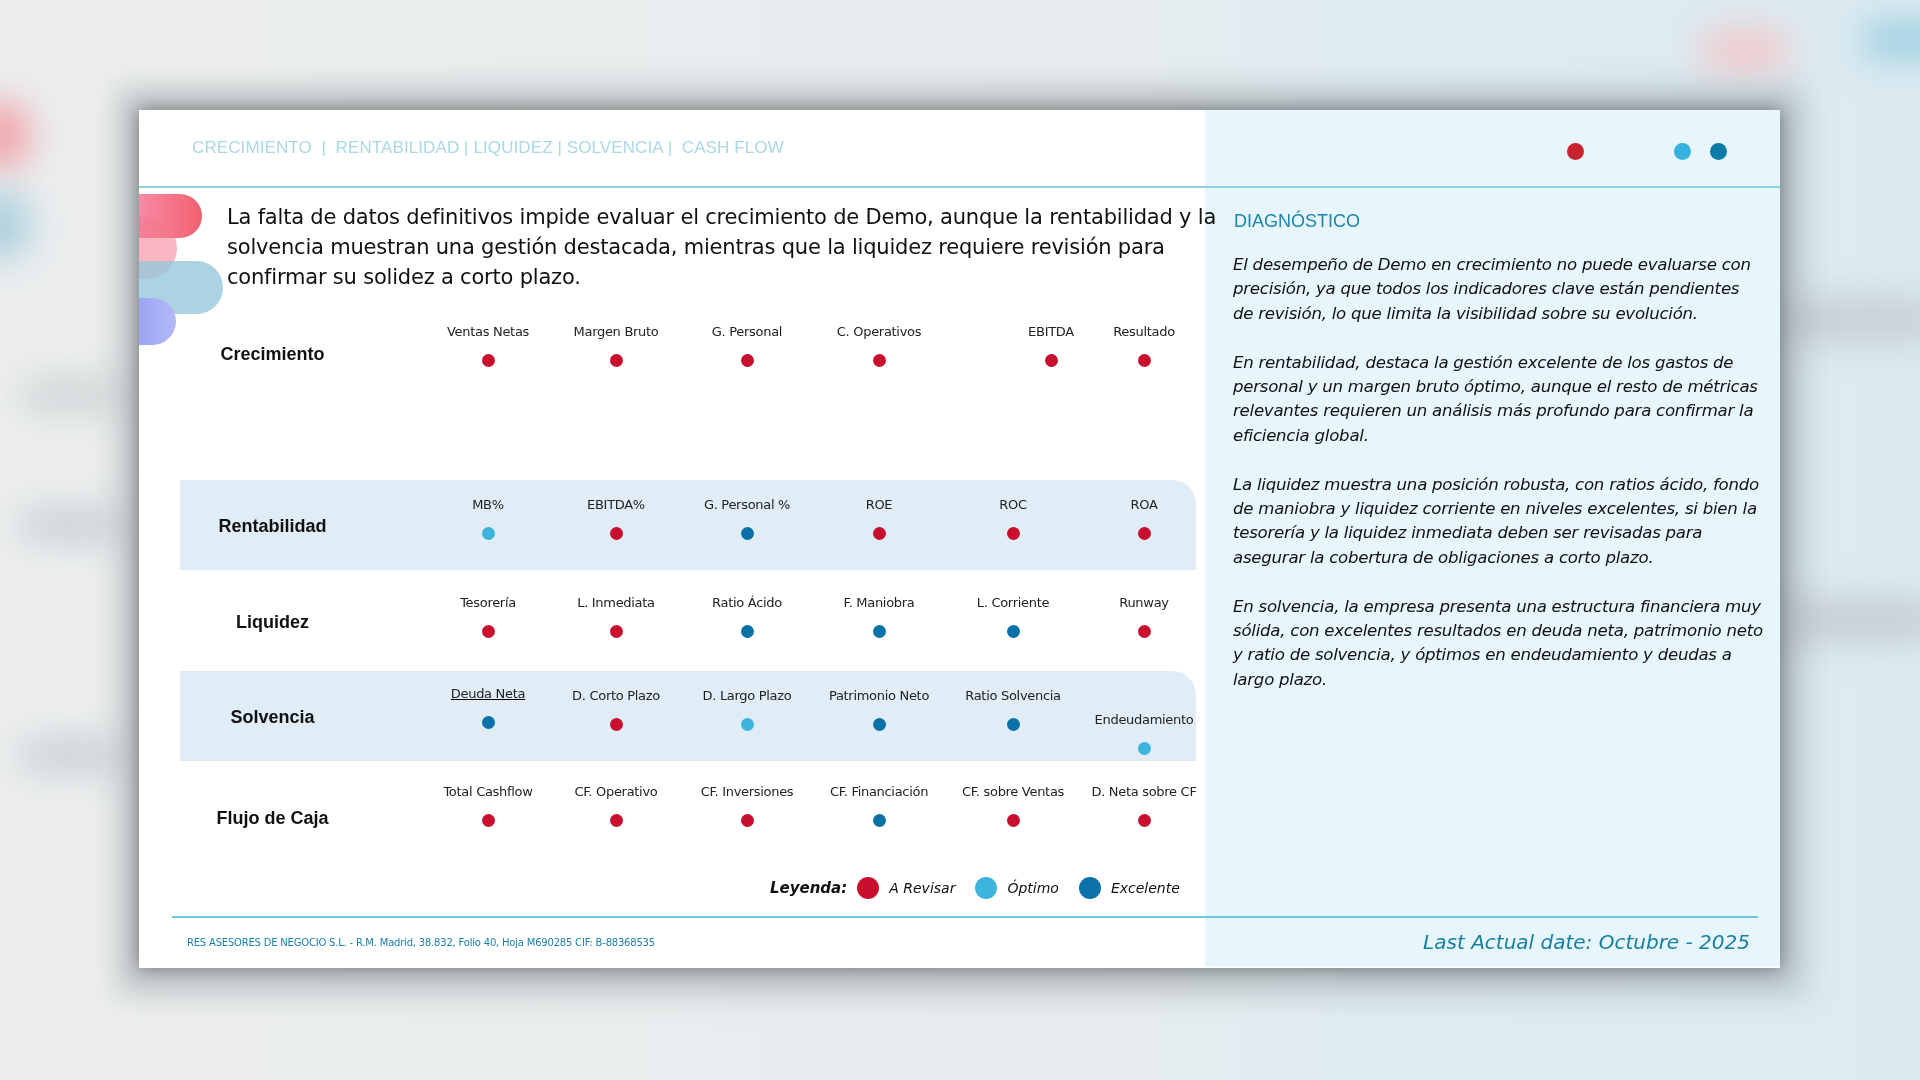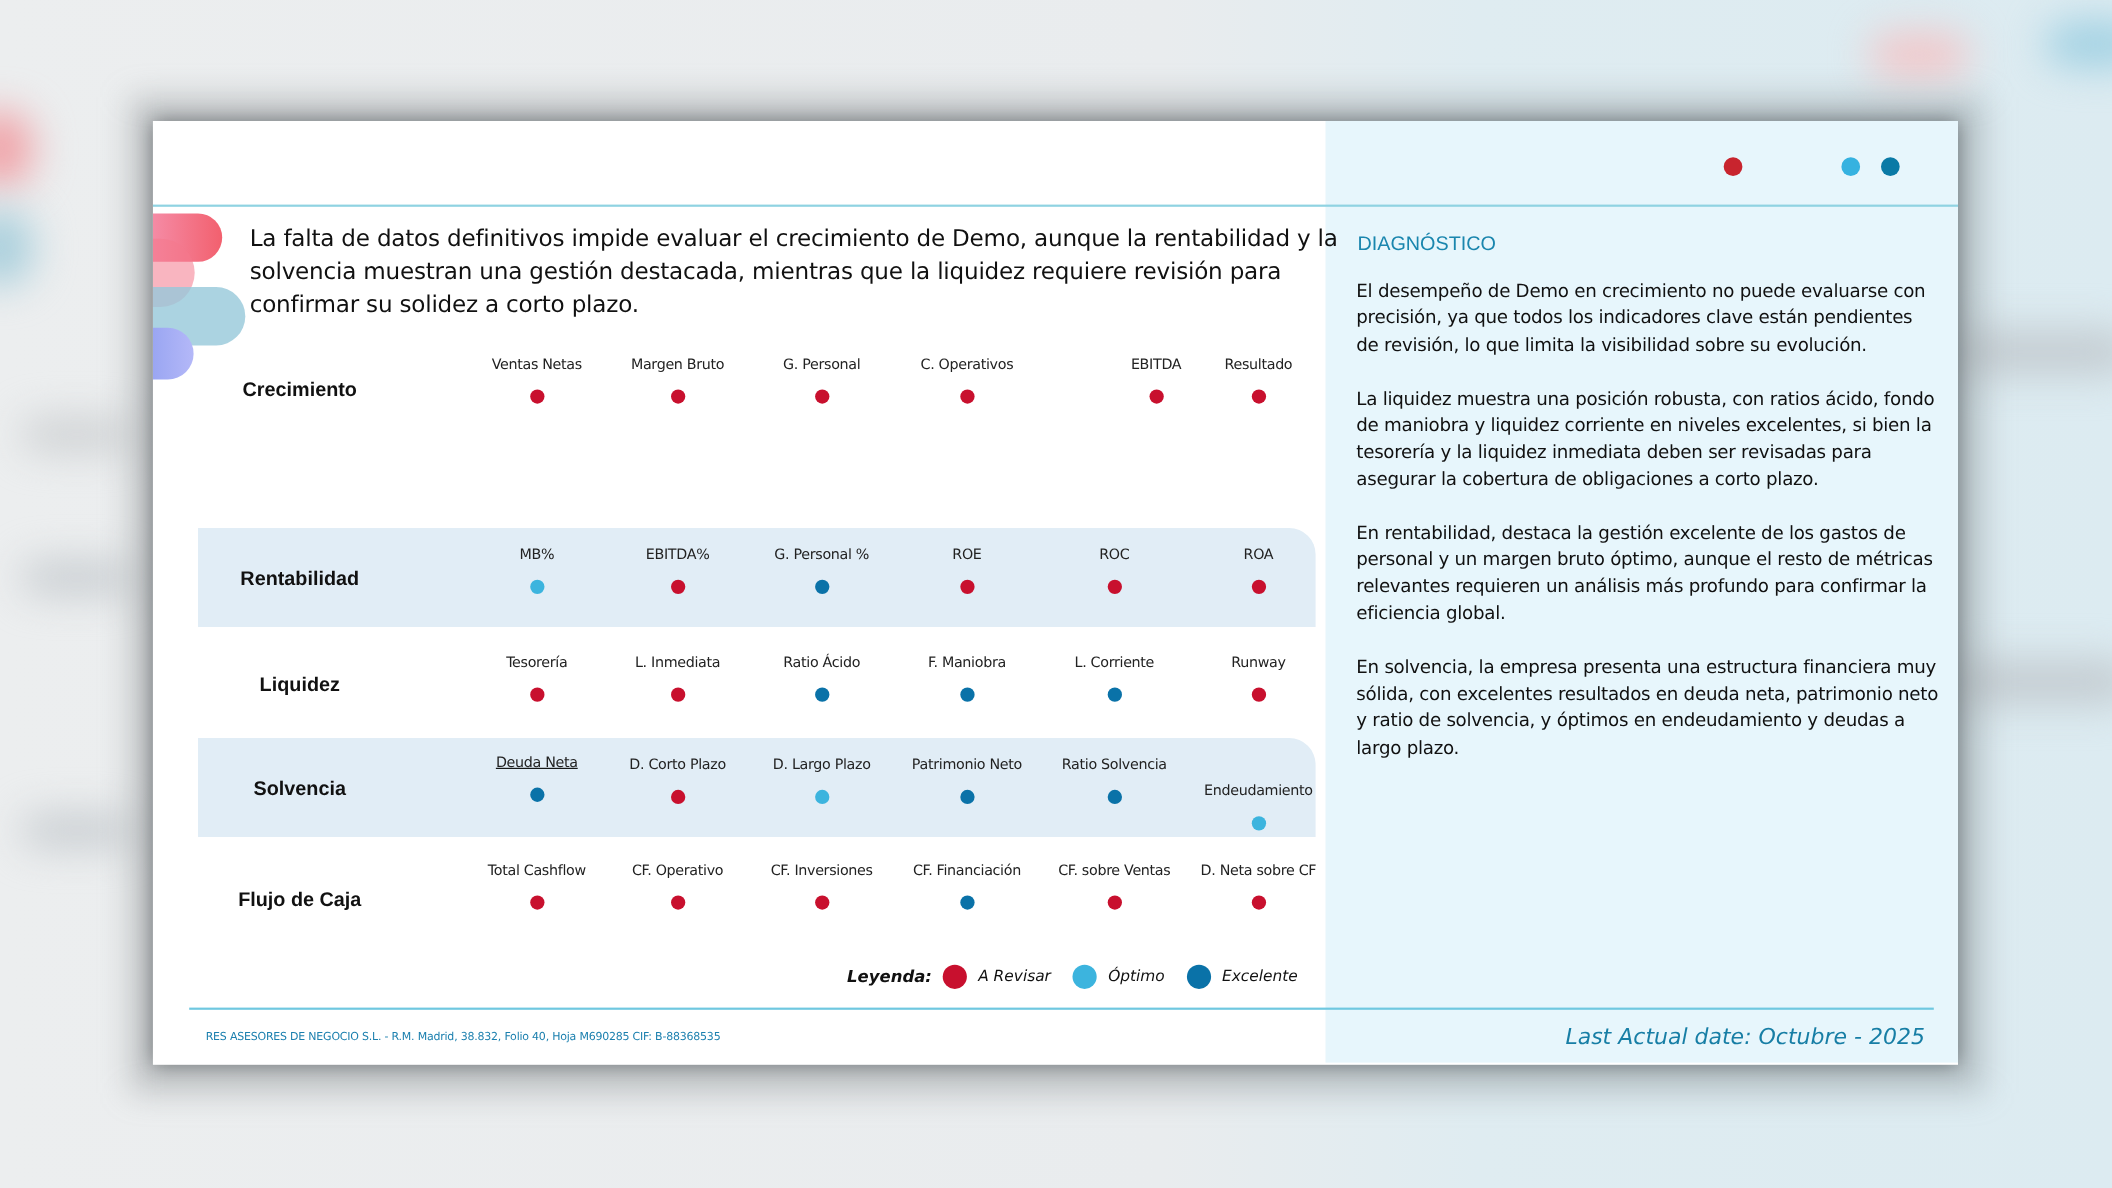--- a/index.html
+++ b/index.html
@@ -84,39 +84,40 @@
   }
   .diag-title {
     position: absolute; left: 1095px; top: 101px;
     font-family: "Liberation Sans", sans-serif; font-size: 18px; color: #1a86ae;
   }
   .diag-body {
     position: absolute; left: 1094px; top: 143px; width: 530px;
     font-family: "DejaVu Sans", sans-serif; font-size: 16.6px; line-height: 24.4px; color: #111;
     letter-spacing: -0.25px;
   }
-  .diag-body p { margin-bottom: 24.4px; }
+  .diag-body p { margin-bottom: 24.4px; font-style: italic; }
 </style>
 </head>
 <body>
 
 <div class="bg-blob" style="left:-30px;top:100px;width:60px;height:70px;background:#f0a3a8;"></div>
 <div class="bg-blob" style="left:-30px;top:190px;width:60px;height:70px;background:#a9cfdc;"></div>
 <div class="bg-blob" style="left:1700px;top:30px;width:90px;height:40px;background:#f2c6c8;"></div>
 <div class="bg-blob" style="left:1860px;top:20px;width:90px;height:40px;background:#9fd0e2;"></div>
 <div class="bg-blob" style="left:1780px;top:300px;width:160px;height:40px;background:#c3cbd0;"></div>
 <div class="bg-blob" style="left:1780px;top:600px;width:160px;height:40px;background:#c3cbd0;"></div>
 <div class="bg-blob" style="left:20px;top:380px;width:100px;height:30px;background:#cdd0d2;"></div>
 <div class="bg-blob" style="left:20px;top:510px;width:100px;height:30px;background:#c7ccd0;"></div>
 <div class="bg-blob" style="left:20px;top:740px;width:100px;height:30px;background:#c7ccd0;"></div>
 <div class="bg-shadow"></div>
 
 <div class="panel">
   <div class="right-bg"></div>
 
+  <div class="top-nav">CRECIMIENTO  |  RENTABILIDAD | LIQUIDEZ | SOLVENCIA |  CASH FLOW</div>
 
   <div class="status-dots">
     <span class="sdot" style="left:1428px;background:#c8242e;"></span>
     <span class="sdot" style="left:1535px;background:#36b2e0;"></span>
     <span class="sdot" style="left:1571px;background:#0a7aa6;"></span>
   </div>
 
   <div class="header-line"></div>
 
   <div class="blob" style="left:0;top:84px;width:63px;height:44px;background:linear-gradient(90deg,#f58ba5,#f2606e);"></div>
@@ -280,21 +281,21 @@
     </span>
     <span class="legend-item">
       <span class="legend-dot" style="background:#0a72a8;"></span>
       <span>Excelente</span>
     </span>
   </div>
 
   <div class="diag-title">DIAGNÓSTICO</div>
   <div class="diag-body">
     <p>El desempeño de Demo en crecimiento no puede evaluarse con precisión, ya que todos los indicadores clave están pendientes de revisión, lo que limita la visibilidad sobre su evolución.</p>
+    <p>En rentabilidad, destaca la gestión excelente de los gastos de personal y un margen bruto óptimo, aunque el resto de métricas relevantes requieren un análisis más profundo para confirmar la eficiencia global.</p>
     <p>La liquidez muestra una posición robusta, con ratios ácido, fondo de maniobra y liquidez corriente en niveles excelentes, si bien la tesorería y la liquidez inmediata deben ser revisadas para asegurar la cobertura de obligaciones a corto plazo.</p>
-    <p>En rentabilidad, destaca la gestión excelente de los gastos de personal y un margen bruto óptimo, aunque el resto de métricas relevantes requieren un análisis más profundo para confirmar la eficiencia global.</p>
     <p>En solvencia, la empresa presenta una estructura financiera muy sólida, con excelentes resultados en deuda neta, patrimonio neto y ratio de solvencia, y óptimos en endeudamiento y deudas a largo plazo.</p>
   </div>
 
   <div class="footer-line"></div>
   <div class="footer-left">RES ASESORES DE NEGOCIO S.L. - R.M. Madrid, 38.832, Folio 40, Hoja M690285  CIF: B-88368535</div>
   <div class="footer-right">Last Actual date: Octubre - 2025</div>
 </div>
 
 </body></html>

